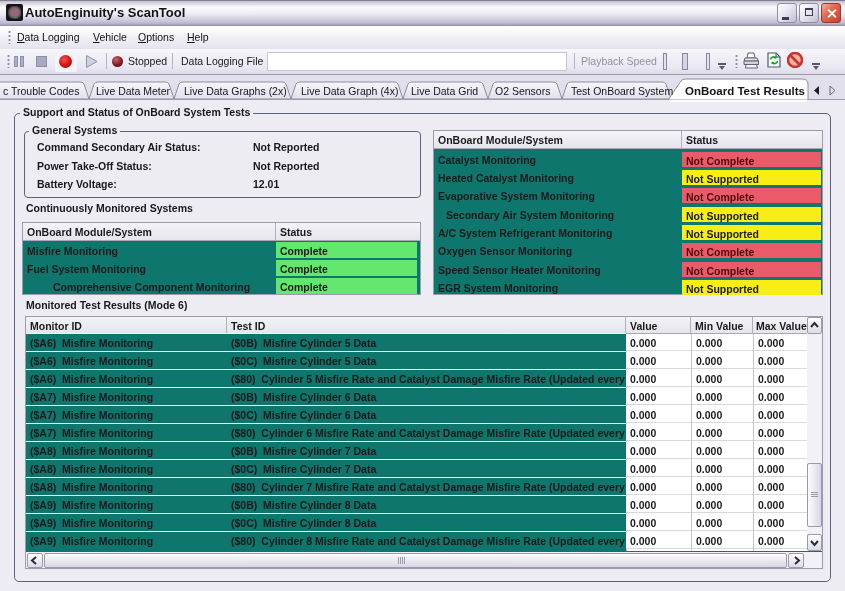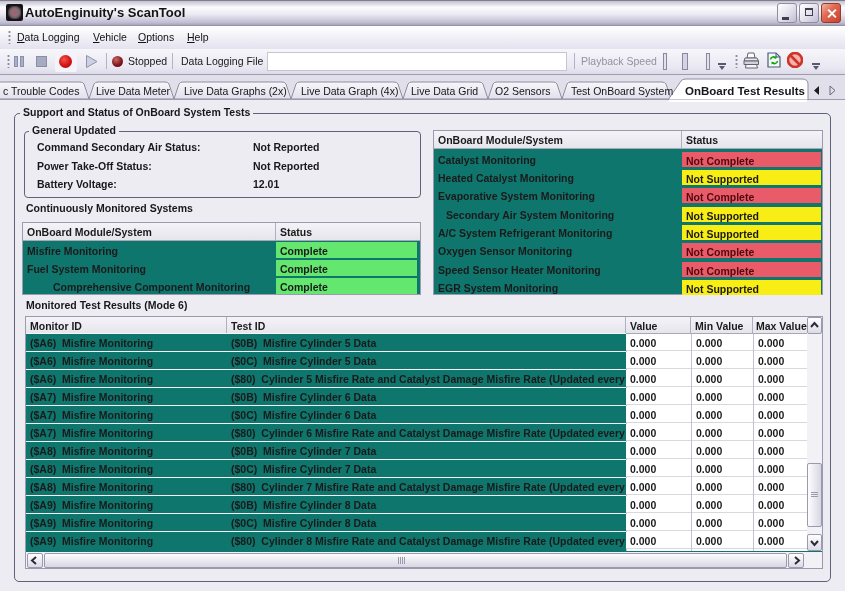--- a/index.html
+++ b/index.html
@@ -171,21 +171,21 @@
   </svg>
  </div>
 
  <div id="content">
   <div class="abs" style="left:669px;top:0;width:138px;height:2px;background:#ffffff;"></div>
 
   <div class="gbox" style="left:14px;top:13px;width:817px;height:469px;"></div>
   <div class="gbl" style="left:20px;top:6px;">Support and Status of OnBoard System Tests</div>
 
   <div class="gbox" style="left:24px;top:31px;width:397px;height:67px;border-radius:4px;"></div>
-  <div class="gbl" style="left:29px;top:24px;">General Updated</div>
+  <div class="gbl" style="left:29px;top:24px;">General Systems</div>
   <div class="lbl" style="left:37px;top:41px;">Command Secondary Air Status:</div>
   <div class="lbl" style="left:253px;top:41px;">Not Reported</div>
   <div class="lbl" style="left:37px;top:60px;">Power Take-Off Status:</div>
   <div class="lbl" style="left:253px;top:60px;">Not Reported</div>
   <div class="lbl" style="left:37px;top:78px;text-align:right;">Battery Voltage:</div>
   <div class="lbl" style="left:253px;top:78px;">12.01</div>
 
   <div class="lbl" style="left:26px;top:102px;">Continuously Monitored Systems</div>
   <div class="tbl" style="left:22px;top:122px;width:399px;height:73px;">
     <div class="th" style="left:0;top:0;width:397px;height:18px;">

